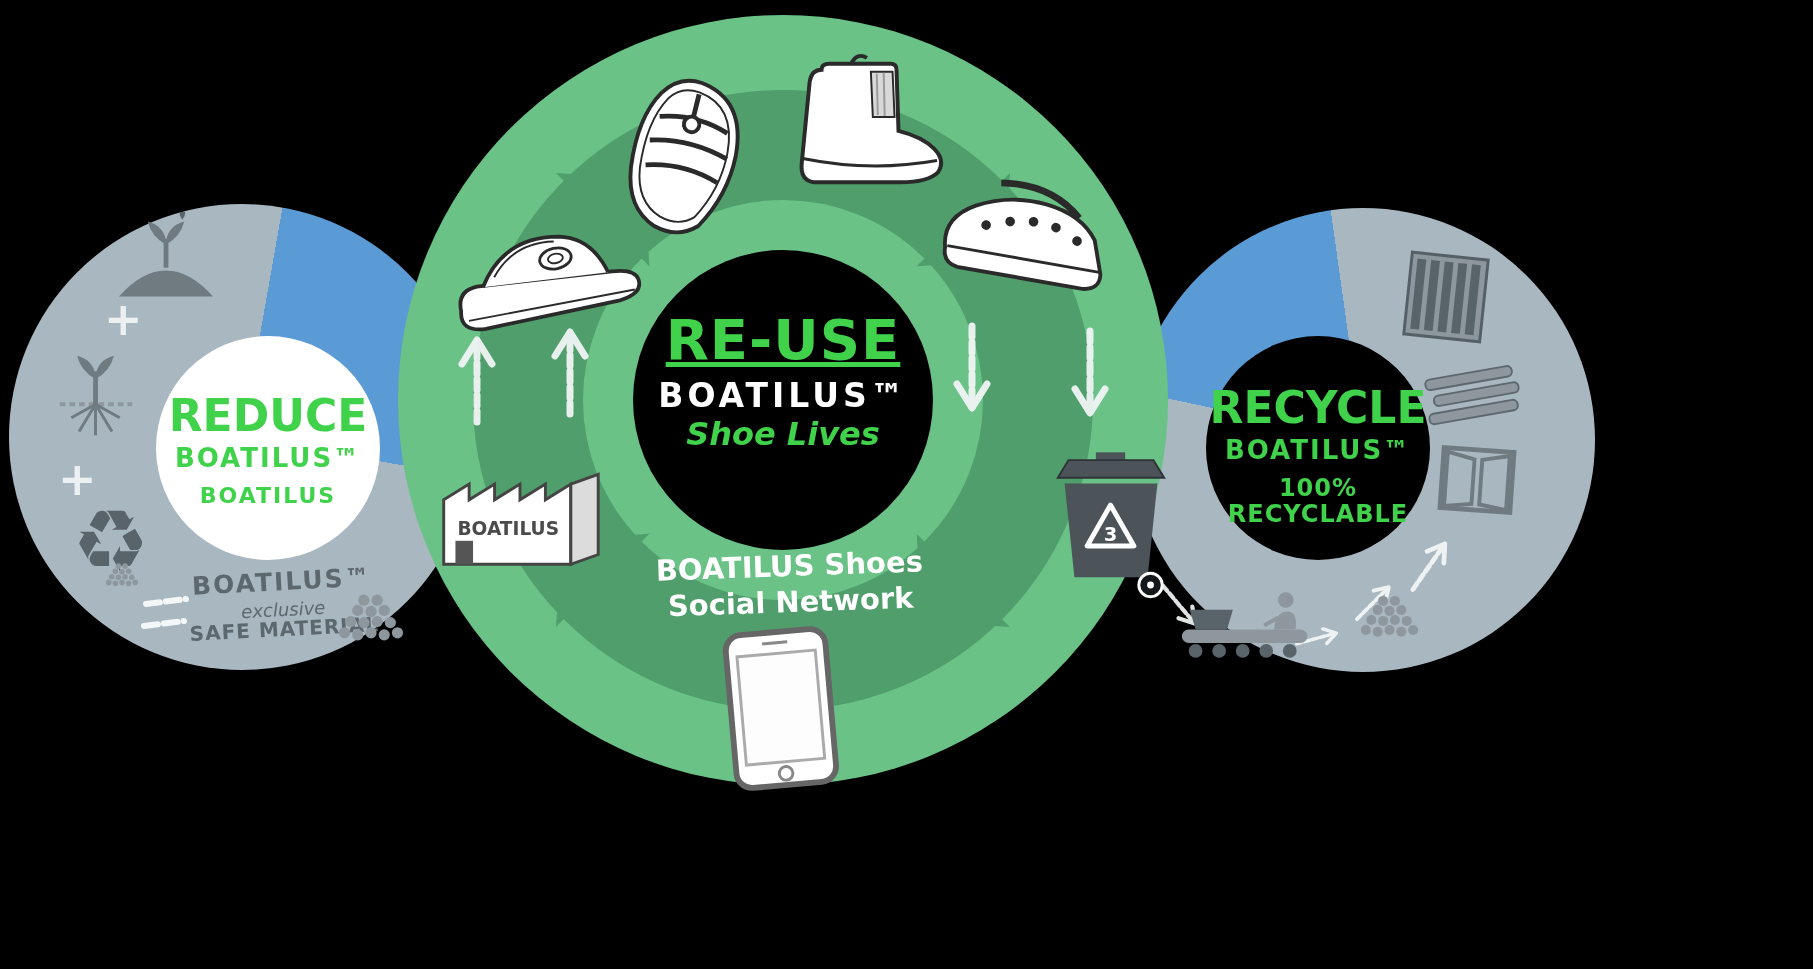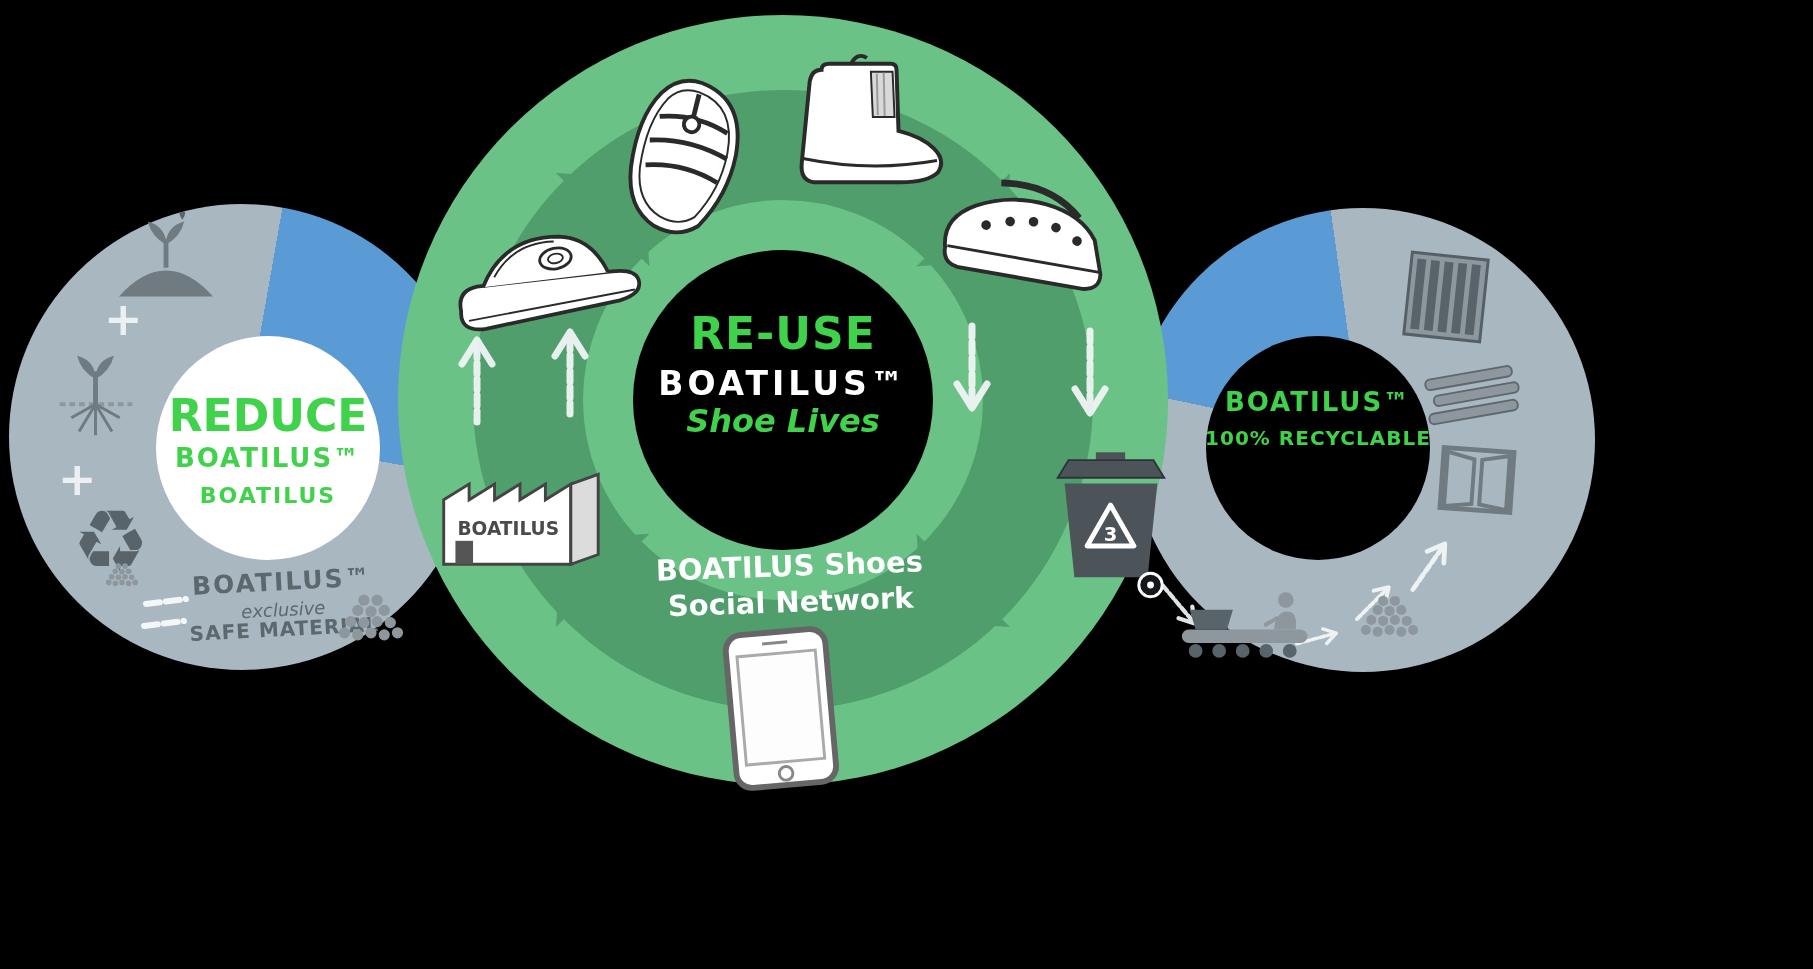--- a/index.html
+++ b/index.html
@@ -17,30 +17,30 @@
       var(--arc-blue,#5b9bd5) 282deg 352deg, var(--ring-gray,#a9b7c0) 352deg 360deg);}
   .ring-right-hole{left:1206px;top:336px;width:224px;height:224px;border-radius:50%;background:#000;}
   .center-circle{left:398px;top:15px;width:770px;height:770px;border-radius:50%;
     background:var(--ring-green,#6ac287);}
   .band-svg{position:absolute;inset:0;width:100%;height:100%;}
   .center-hole{position:absolute;inset:235px;border-radius:50%;background:#000;}
 
   
   .txt{text-align:center;line-height:1.08;}
   .center-text{left:633px;top:310px;width:300px;}
-  .reuse-title{font-size:44px;font-weight:800;letter-spacing:1px;color:var(--accent-green,#3fd24a);}
+  .reuse-title{font-size:56px;font-weight:800;letter-spacing:1px;color:var(--accent-green,#3fd24a);text-decoration:underline;}
   .reuse-brand{font-size:33px;font-weight:700;letter-spacing:4px;color:#fff;margin-top:8px;}
   .reuse-sub{font-size:32px;font-weight:700;font-style:italic;color:var(--accent-green,#3fd24a);margin-top:3px;}
 
   .left-text{left:150px;top:392px;width:236px;}
   .side-title{font-size:44px;font-weight:800;color:var(--accent-green,#3fd24a);}
   .side-brand{font-size:26px;font-weight:700;letter-spacing:2px;color:var(--accent-green,#3fd24a);margin-top:4px;}
   .side-sub{font-size:22px;font-weight:700;letter-spacing:2px;color:var(--accent-green,#3fd24a);margin-top:12px;}
   .right-text{left:1198px;top:384px;width:240px;}
-  .right-text .side-sub{font-size:20px;letter-spacing:1px;}
+  .right-text .side-sub{font-size:24px;letter-spacing:1px;}
 
   .material-text{left:183px;top:568px;width:200px;color:var(--material-text-gray,#5d676e);transform:rotate(-3deg);}
   .material-brand{font-size:25px;font-weight:700;letter-spacing:2px;}
   .material-line1{font-size:18px;font-style:italic;margin-top:5px;}
   .material-line2{font-size:20px;font-weight:700;letter-spacing:1px;}
 
   .social-text{left:630px;top:548px;width:320px;color:#fff;font-size:29px;font-weight:700;
     line-height:1.25;transform:rotate(-2deg);}
 
   
@@ -258,20 +258,21 @@
 
   <svg class="abs chalk-dashes" viewBox="0 0 60 55">
     <path d="M10 14 L50 9 M8 36 L48 31" stroke-width="6" stroke-linecap="round" stroke-dasharray="14 6" fill="none" style="stroke:var(--chalk-white,#f4f7f8)"></path>
   </svg>
 
   <svg class="abs pellets-left" viewBox="0 0 80 55">
       <use href="#pellet-pile"></use>
     </svg>
 
   <div class="abs txt right-text">
+    <div class="side-title">RECYCLE</div>
     <div class="side-brand">BOATILUS™</div>
     <div class="side-sub">100% RECYCLABLE</div>
   </div>
 
   <svg class="abs container-icon" viewBox="0 0 90 92">
     <rect x="6" y="4" width="78" height="84" style="fill:var(--icon-gray-light,#8d979d)" stroke-width="3" stroke="#555f66"></rect>
     <rect x="12" y="10" width="9" height="72" style="fill:var(--icon-gray-dark,#59636a)"></rect>
     <rect x="26" y="10" width="9" height="72" style="fill:var(--icon-gray-dark,#59636a)"></rect>
     <rect x="40" y="10" width="9" height="72" style="fill:var(--icon-gray-dark,#59636a)"></rect>
     <rect x="54" y="10" width="9" height="72" style="fill:var(--icon-gray-dark,#59636a)"></rect>

